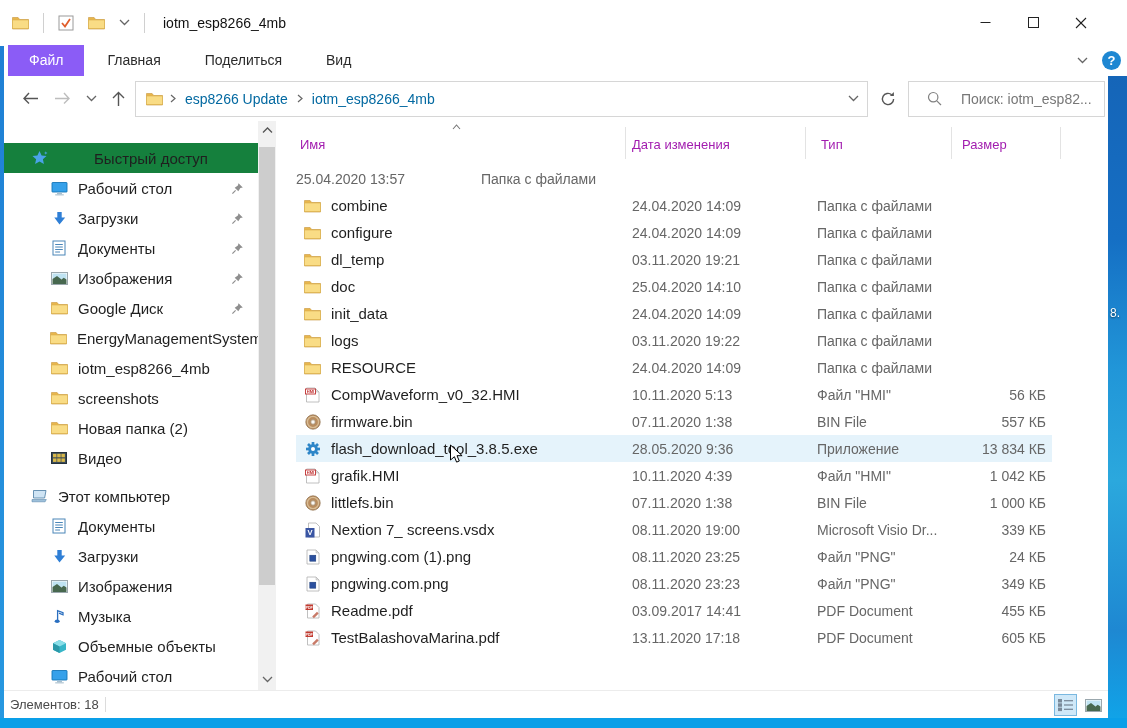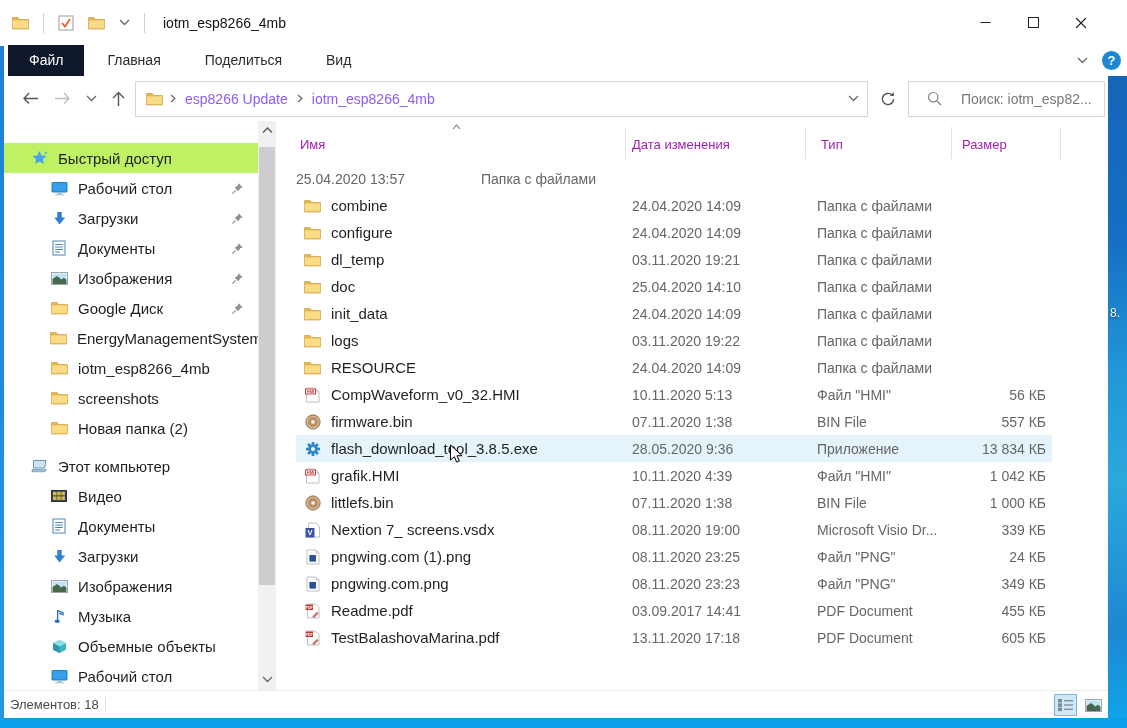--- a/index.html
+++ b/index.html
@@ -12,43 +12,43 @@
   .qsep{width:1px;height:20px;background:#d0d0d0;}
   .qicon{display:flex;align-items:center;}
   .win-title{font-size:14px;color:#111;margin-left:4px;}
   .win-controls{margin-left:auto;display:flex;margin-right:22px;}
   .wc{width:48px;height:45px;display:flex;align-items:center;justify-content:center;}
   
   .ribbon{position:absolute;left:0;top:45px;width:1127px;height:31px;background:#fff;
           border-bottom:1px solid #d7e4f1;display:flex;align-items:stretch;}
   .tab{padding:0 21px;line-height:30px;font-size:14px;color:#2b2b2b;margin-left:2px;}
   .tab:first-child{margin-left:8px;}
-  .tab.active{background:#0f172a;color:#fff;}
+  .tab.active{background:#8b5cf6;color:#fff;}
   .ribbon-right{position:absolute;right:6px;top:0;height:31px;display:flex;align-items:center;gap:14px;}
   .helpbtn{width:19px;height:19px;border-radius:50%;background:#1e87d2;color:#fff;font-size:13px;font-weight:bold;
            display:flex;align-items:center;justify-content:center;}
   
   .addrbar{position:absolute;left:4px;top:76px;width:1104px;height:45px;background:#fff;display:flex;align-items:center;}
   .navbtns{display:flex;align-items:center;gap:15px;padding:0 10px 0 18px;}
   .addrbox{flex:1;height:36px;border:1px solid #d6d6d6;display:flex;align-items:center;padding:0 8px 0 10px;box-sizing:border-box;}
-  .crumb{font-size:14px;color:#8b5cf6;padding:0 2px;}
+  .crumb{font-size:14px;color:#0369a1;padding:0 2px;}
   .bc-sep{display:flex;align-items:center;padding:0 7px;}
   .addr-dd{margin-left:auto;}
   .refreshbtn{width:40px;height:36px;display:flex;align-items:center;justify-content:center;}
   .searchbox{width:197px;height:36px;border:1px solid #d6d6d6;display:flex;align-items:center;gap:17px;
              padding-left:18px;box-sizing:border-box;margin-right:3px;}
   .searchbox input{border:none;outline:none;font-size:14px;color:#777;width:140px;
                    font-family:"Liberation Sans",sans-serif;background:transparent;}
   .searchbox input::placeholder{color:#777;opacity:1;}
   
   .sidebar{position:absolute;left:4px;top:121px;width:254px;height:569px;padding-top:22px;box-sizing:border-box;overflow:hidden;}
   .side-item{height:30px;display:flex;align-items:center;font-size:15px;color:#1f1f1f;}
   .side-item.lv0{padding-left:26px;}
   .side-item.lv1{padding-left:46px;}
-  .side-item.selected{background:#bef264;}
+  .side-item.selected{background:#15803d;gap:36px;}
   .side-item.gap{margin-top:8px;}
   .side-icon{width:18px;display:flex;justify-content:center;}
   .side-label{margin-left:10px;white-space:nowrap;}
   .side-pin{margin-left:auto;margin-right:14px;}
   .side-scroll{position:absolute;left:258px;top:121px;width:18px;height:569px;background:#f1f1f1;}
   .ss-up{position:absolute;left:0;top:0;width:18px;height:18px;display:flex;align-items:center;justify-content:center;}
   .ss-thumb{position:absolute;left:1px;top:26px;width:16px;height:438px;background:#cdcdcd;}
   .ss-down{position:absolute;left:0;bottom:2px;width:18px;height:18px;display:flex;align-items:center;justify-content:center;}
   
   .filelist{position:absolute;left:276px;top:121px;width:832px;height:569px;background:#fff;}
@@ -364,46 +364,46 @@
     <span class="side-icon">
           <svg width="17" height="14" viewBox="0 0 17 14">
             <path d="M0.5 1.5h5.6l1.6 2h8.8v9.5H0.5z" fill="#e8b64c" stroke="#c8963a" stroke-width="0.6"></path>
             <path d="M0.5 4h16v8.5H0.5z" fill="#f9dc85" stroke="#d9ae4e" stroke-width="0.6"></path>
           </svg>
         </span>
     <span class="side-label">Новая папка (2)</span>
 
   </div>
 
-  <div class="side-item lv0 gap">
-    <span class="side-icon">
-          <svg width="17" height="15" viewBox="0 0 17 15">
-            <path d="M2.5 1.5h12.5L13.6 9H2.5z" fill="#cfe4f4" stroke="#5a88ac" stroke-width="0.9"></path>
-            <path d="M1 10.5h14.3l-1.2 2.3H1z" fill="#9dc0da" stroke="#5a88ac" stroke-width="0.6"></path>
-          </svg>
-        </span>
-    <span class="side-label">Этот компьютер</span>
-
-  </div>
-
   <div class="side-item lv1">
     <span class="side-icon">
           <svg width="16" height="12" viewBox="0 0 16 12">
             <rect x="0.5" y="0.5" width="15" height="11" fill="#3a4a58" stroke="#24313c"></rect>
             <g fill="#d8b84a">
               <rect x="2" y="1.8" width="3.5" height="3.5"></rect>
               <rect x="6.2" y="1.8" width="3.5" height="3.5"></rect>
               <rect x="10.4" y="1.8" width="3.5" height="3.5"></rect>
               <rect x="2" y="6.4" width="3.5" height="3.5"></rect>
               <rect x="6.2" y="6.4" width="3.5" height="3.5"></rect>
               <rect x="10.4" y="6.4" width="3.5" height="3.5"></rect>
             </g>
           </svg>
         </span>
     <span class="side-label">Видео</span>
+
+  </div>
+
+  <div class="side-item lv0 gap">
+    <span class="side-icon">
+          <svg width="17" height="15" viewBox="0 0 17 15">
+            <path d="M2.5 1.5h12.5L13.6 9H2.5z" fill="#cfe4f4" stroke="#5a88ac" stroke-width="0.9"></path>
+            <path d="M1 10.5h14.3l-1.2 2.3H1z" fill="#9dc0da" stroke="#5a88ac" stroke-width="0.6"></path>
+          </svg>
+        </span>
+    <span class="side-label">Этот компьютер</span>
 
   </div>
 
   <div class="side-item lv1">
     <span class="side-icon">
           <svg width="14" height="16" viewBox="0 0 14 16">
             <rect x="1" y="1" width="12" height="14" fill="#fff" stroke="#4b86b8" stroke-width="1"></rect>
             <g stroke="#4b86b8" stroke-width="1">
               <line x1="3.2" y1="4.5" x2="10.8" y2="4.5"></line>
               <line x1="3.2" y1="7" x2="10.8" y2="7"></line>

